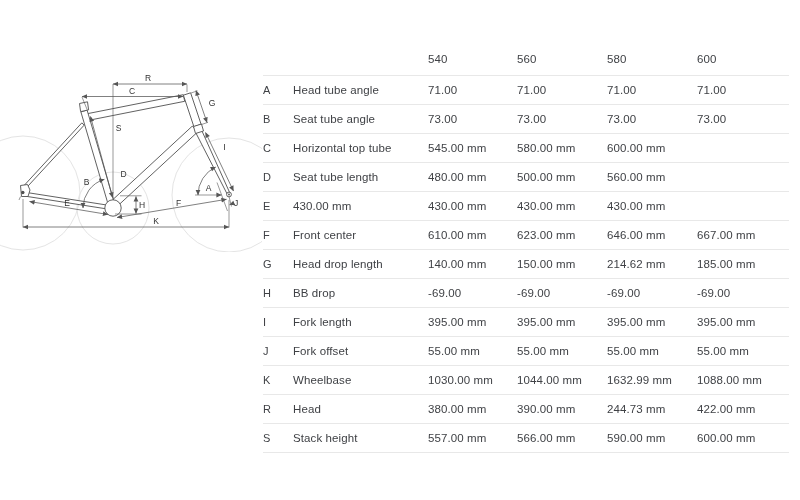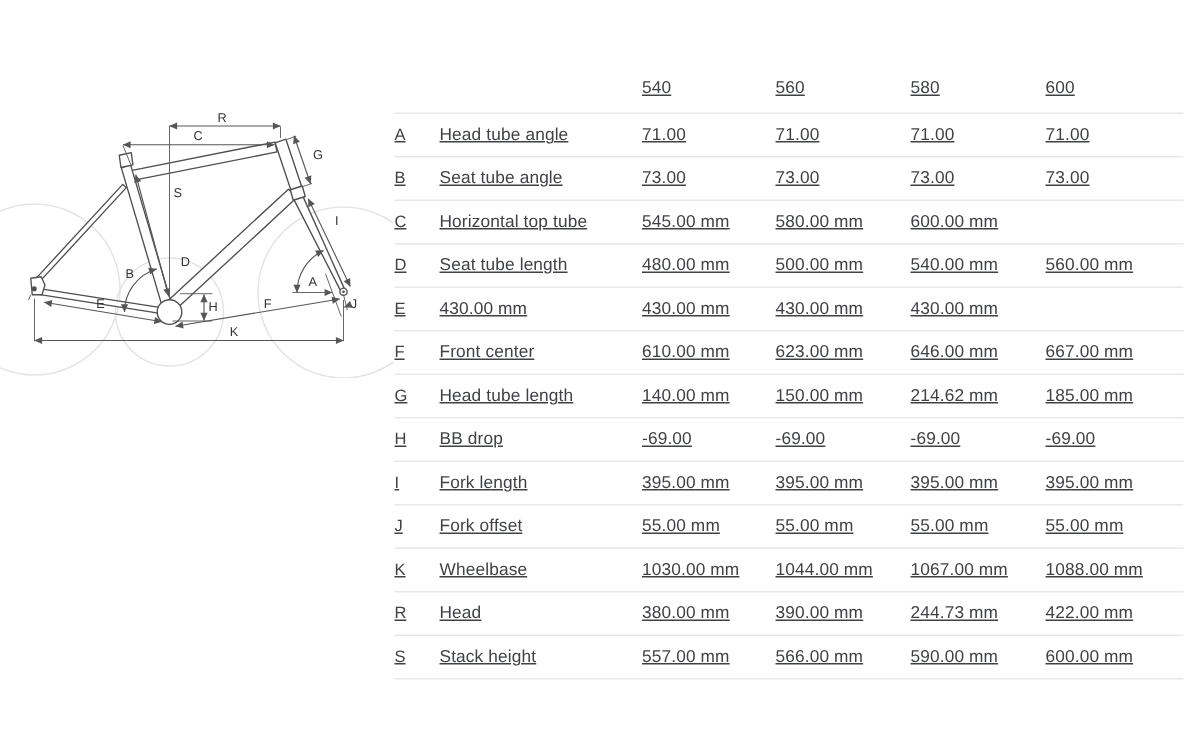--- a/index.html
+++ b/index.html
@@ -1,21 +1,21 @@
 <!DOCTYPE html>
 <html><head>
 <meta charset="utf-8">
 <style>
   html,body { margin:0; padding:0; background:#fff; }
   body { width:800px; height:500px; font-family:"Liberation Sans",sans-serif; }
   .canvas { position:relative; width:800px; height:500px; overflow:hidden; background:#fff; }
 
   .diagram { position:absolute; left:0; top:0; width:262px; height:252px; }
 
-  .geo-table { position:absolute; left:263px; top:44px; width:526px; color:#3f4145;text-decoration:underline; }
+  .geo-table { position:absolute; left:263px; top:44px; width:526px; color:#3f4145; }
   .trow {
     display:grid;
     grid-template-columns:30px 135px 89px 90px 90px 92px;
     height:28px; line-height:28px;
     border-bottom:1px solid #e8e8e8;
     font-size:11.5px;
     white-space:nowrap;
   }
   .thead { height:31px; line-height:31px; }
   .c-key  { font-size:11px; color:#3f4145; }
@@ -143,21 +143,20 @@
       <div class="c-val">545.00 mm</div>
       <div class="c-val">580.00 mm</div>
       <div class="c-val">600.00 mm</div>
     </div>
 
     <div class="trow">
       <div class="c-key">D</div>
       <div class="c-label">Seat tube length</div>
       <div class="c-val">480.00 mm</div>
       <div class="c-val">500.00 mm</div>
-      <div class="c-val">540.00 mm</div>
       <div class="c-val">560.00 mm</div>
     </div>
 
     <div class="trow">
       <div class="c-key">E</div>
       <div class="c-val">430.00 mm</div>
       <div class="c-val">430.00 mm</div>
       <div class="c-val">430.00 mm</div>
       <div class="c-val">430.00 mm</div>
     </div>
@@ -166,21 +165,21 @@
       <div class="c-key">F</div>
       <div class="c-label">Front center</div>
       <div class="c-val">610.00 mm</div>
       <div class="c-val">623.00 mm</div>
       <div class="c-val">646.00 mm</div>
       <div class="c-val">667.00 mm</div>
     </div>
 
     <div class="trow">
       <div class="c-key">G</div>
-      <div class="c-label">Head tube length</div>
+      <div class="c-label">Head drop length</div>
       <div class="c-val">140.00 mm</div>
       <div class="c-val">150.00 mm</div>
       <div class="c-val">214.62 mm</div>
       <div class="c-val">185.00 mm</div>
     </div>
 
     <div class="trow">
       <div class="c-key">H</div>
       <div class="c-label">BB drop</div>
       <div class="c-val">-69.00</div>
@@ -205,21 +204,21 @@
       <div class="c-val">55.00 mm</div>
       <div class="c-val">55.00 mm</div>
       <div class="c-val">55.00 mm</div>
     </div>
 
     <div class="trow">
       <div class="c-key">K</div>
       <div class="c-label">Wheelbase</div>
       <div class="c-val">1030.00 mm</div>
       <div class="c-val">1044.00 mm</div>
-      <div class="c-val">1067.00 mm</div>
+      <div class="c-val">1632.99 mm</div>
       <div class="c-val">1088.00 mm</div>
     </div>
 
     <div class="trow">
       <div class="c-key">R</div>
       <div class="c-label">Head</div>
       <div class="c-val">380.00 mm</div>
       <div class="c-val">390.00 mm</div>
       <div class="c-val">244.73 mm</div>
       <div class="c-val">422.00 mm</div>

